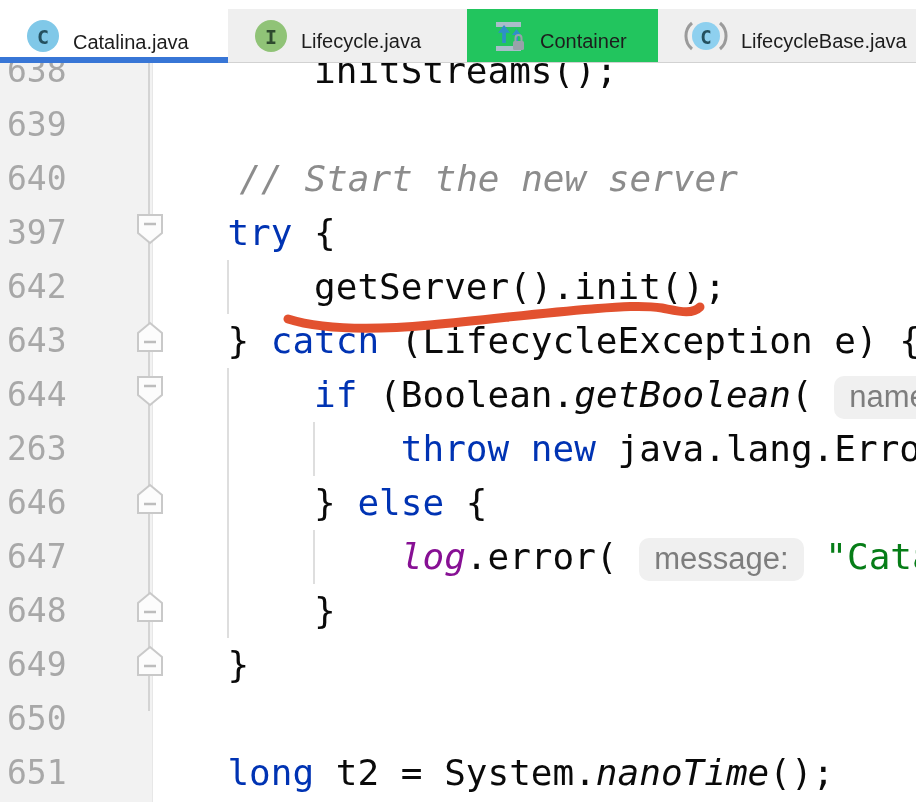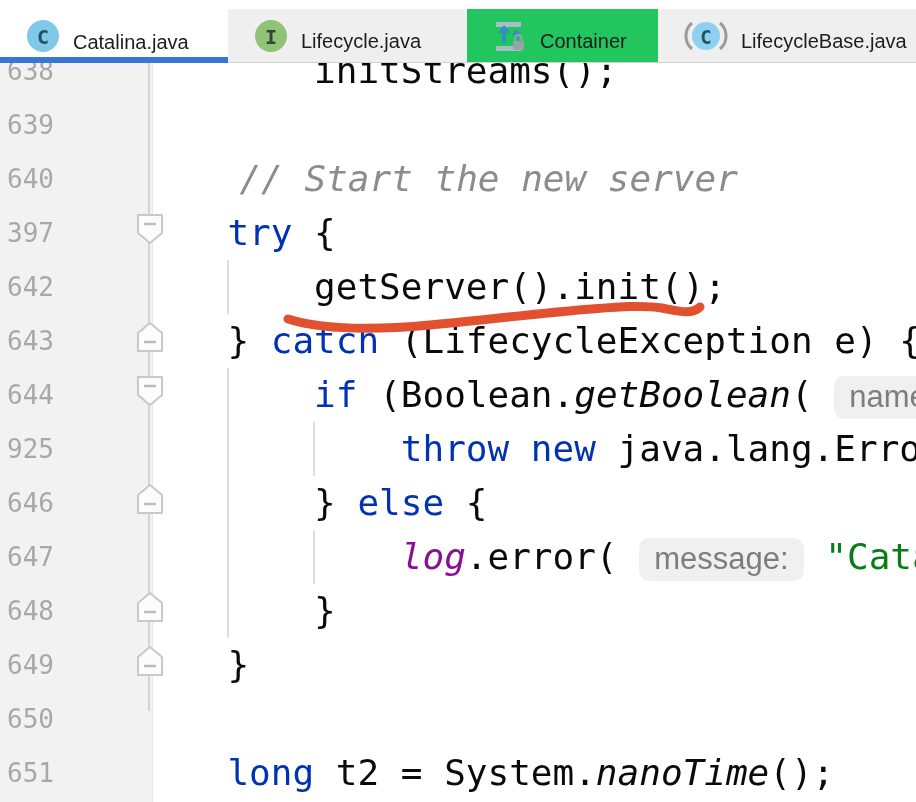--- a/index.html
+++ b/index.html
@@ -52,21 +52,21 @@
     font-style:normal;
   }
 
   .gutter-bg{
     position:absolute;left:0;top:0;width:152px;height:739px;
     background:#f2f2f2;border-right:1px solid #e7e7e7;z-index:5;
   }
   .foldline{position:absolute;left:148px;top:0;width:2px;height:648px;background:#d4d4d4;z-index:6;}
   .numbers{
     position:absolute;left:0;top:-19px;width:120px;z-index:7;
-    font-family:"DejaVu Sans Mono",monospace;font-size:26px;line-height:54px;
+    font-family:"DejaVu Sans Mono",monospace;font-size:33px;line-height:54px;
     color:#a8a8a8;padding-left:7px;box-sizing:border-box;
   }
   .numbers .row{height:54px;}
   .foldmark{position:absolute;z-index:8;width:28px;height:32px;}
 
   .squiggle{position:absolute;left:0;top:0;z-index:9;pointer-events:none;}
 </style>
 </head>
 <body>
 
@@ -119,21 +119,21 @@
     <div class="gutter-bg"></div>
     <div class="foldline"></div>
     <div class="numbers">
         <div class="row">638</div>
         <div class="row">639</div>
         <div class="row">640</div>
         <div class="row">397</div>
         <div class="row">642</div>
         <div class="row">643</div>
         <div class="row">644</div>
-        <div class="row">925</div>
+        <div class="row">263</div>
         <div class="row">646</div>
         <div class="row">647</div>
         <div class="row">648</div>
         <div class="row">649</div>
         <div class="row">650</div>
         <div class="row">651</div>
       </div>
     <svg class="squiggle" width="916" height="739" viewBox="0 0 916 739">
         <path d="M288,256 C320,266 365,268 430,262 C495,256 540,250 592,246 C618,244 642,242 662,245 C678,248 692,252 700,244" fill="none" stroke="#e2512f" stroke-width="9" stroke-linecap="round"></path>
       </svg>

